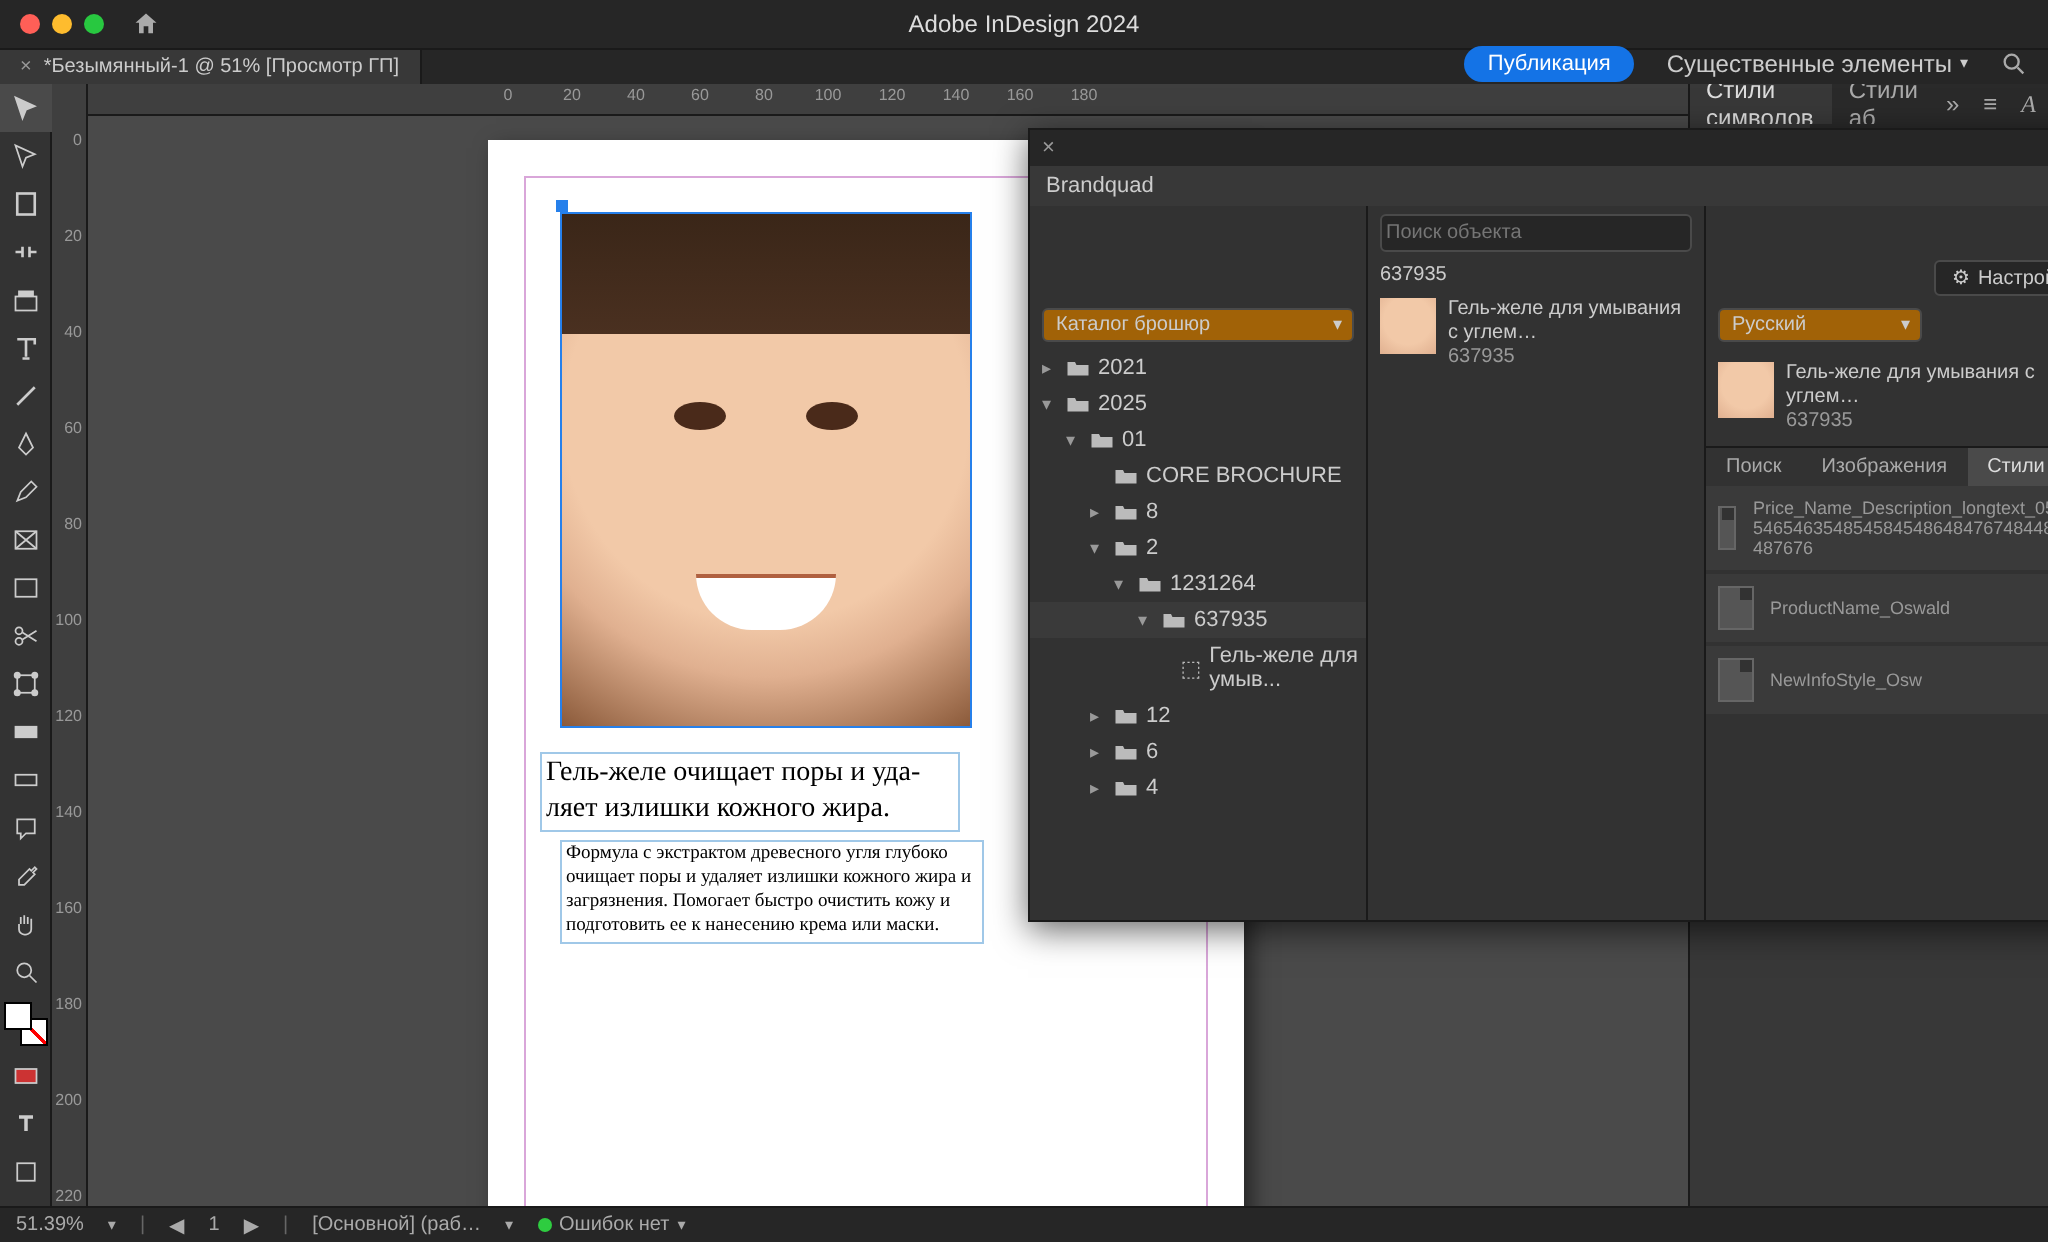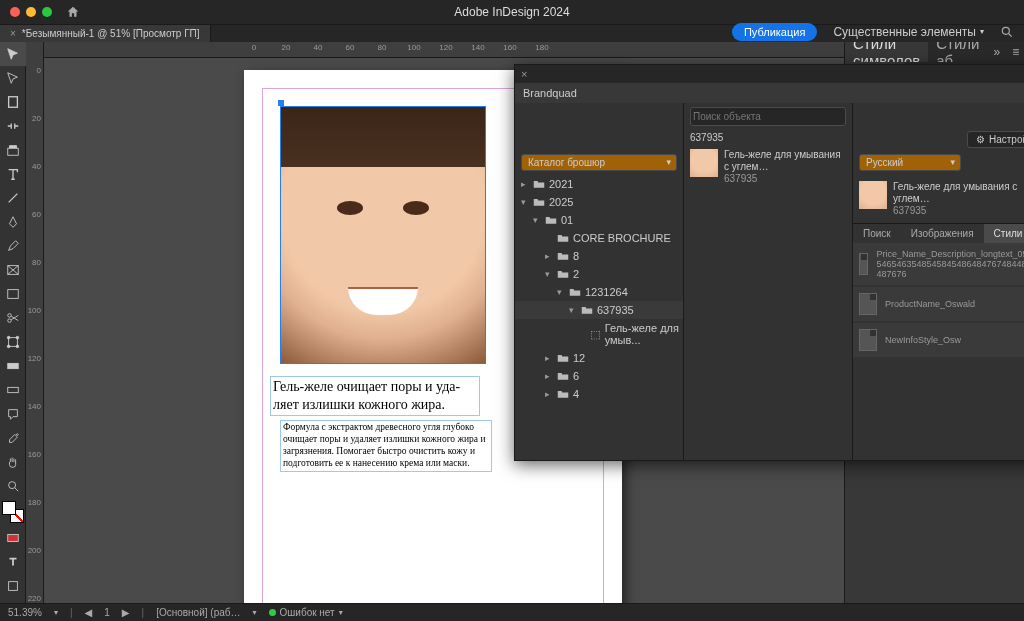--- a/index.html
+++ b/index.html
@@ -87,21 +87,21 @@
 .style-row { display:flex; gap:8px; padding:6px; align-items:center; }
 .sheet-ic { width:18px; height:22px; background:#555; border:1px solid #666; position:relative; }
 .sheet-ic::after { content:""; position:absolute; right:0; top:0; width:6px; height:6px; background:#323232; }
 .style-name { font-size:9px; color:#999; word-break:break-all; }
 
 .prop-tabs { display:flex; background:#2a2a2a; border-bottom:1px solid #1a1a1a; }
 .prop-tab { padding:4px 8px; font-size:10px; cursor:pointer; color:#aaa; }
 .prop-tab.active { background:#383838; color:#ddd; }
 
 .inner-tabs { display:flex; background:#2a2a2a; height:20px; align-items:center; }
-.inner-tab { padding:2px 8px; font-size:15px; color:#aaa; cursor:pointer; }
+.inner-tab { padding:2px 8px; font-size:12px; color:#aaa; cursor:pointer; }
 .inner-tab.active { color:#ddd; background:#383838; }
 .inner-icon { padding:0 6px; font-size:12px; color:#aaa; }
 
 .statusbar { height: 18px; background: #262626; display:flex; align-items:center; padding:0 8px; gap:12px; font-size:10px; color:#aaa; border-top:1px solid #1a1a1a; }
 .status-pill { display:flex; align-items:center; gap:4px; }
 .green-dot { width:7px; height:7px; border-radius:50%; background:#2ecc40; }
 
 .chev { font-size:8px; }
 </style>
 </head>

